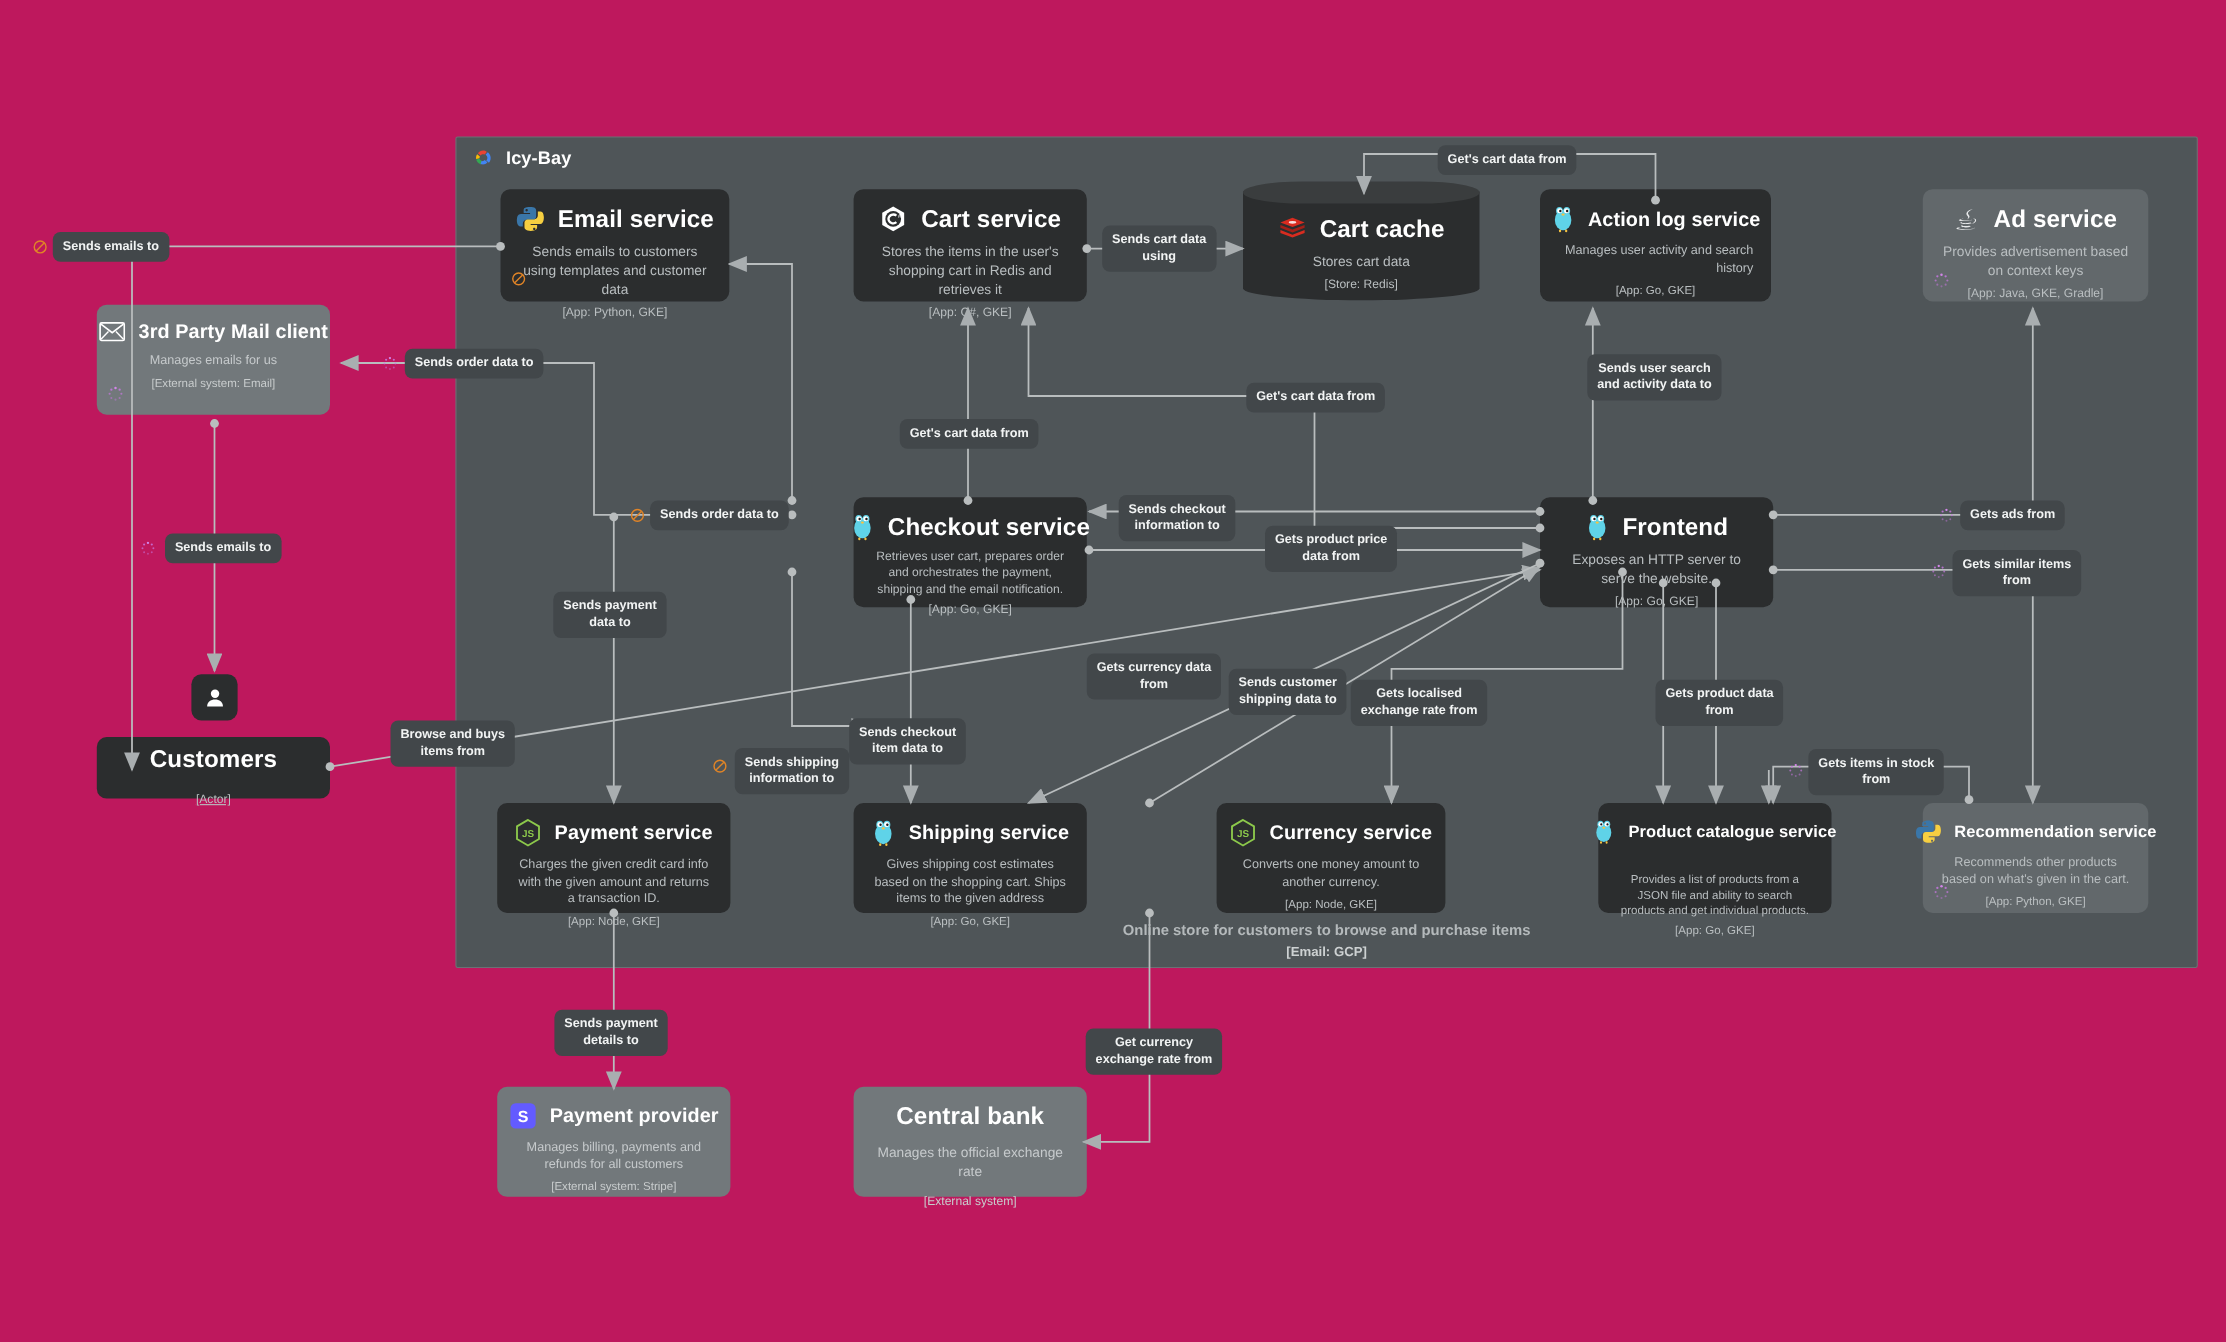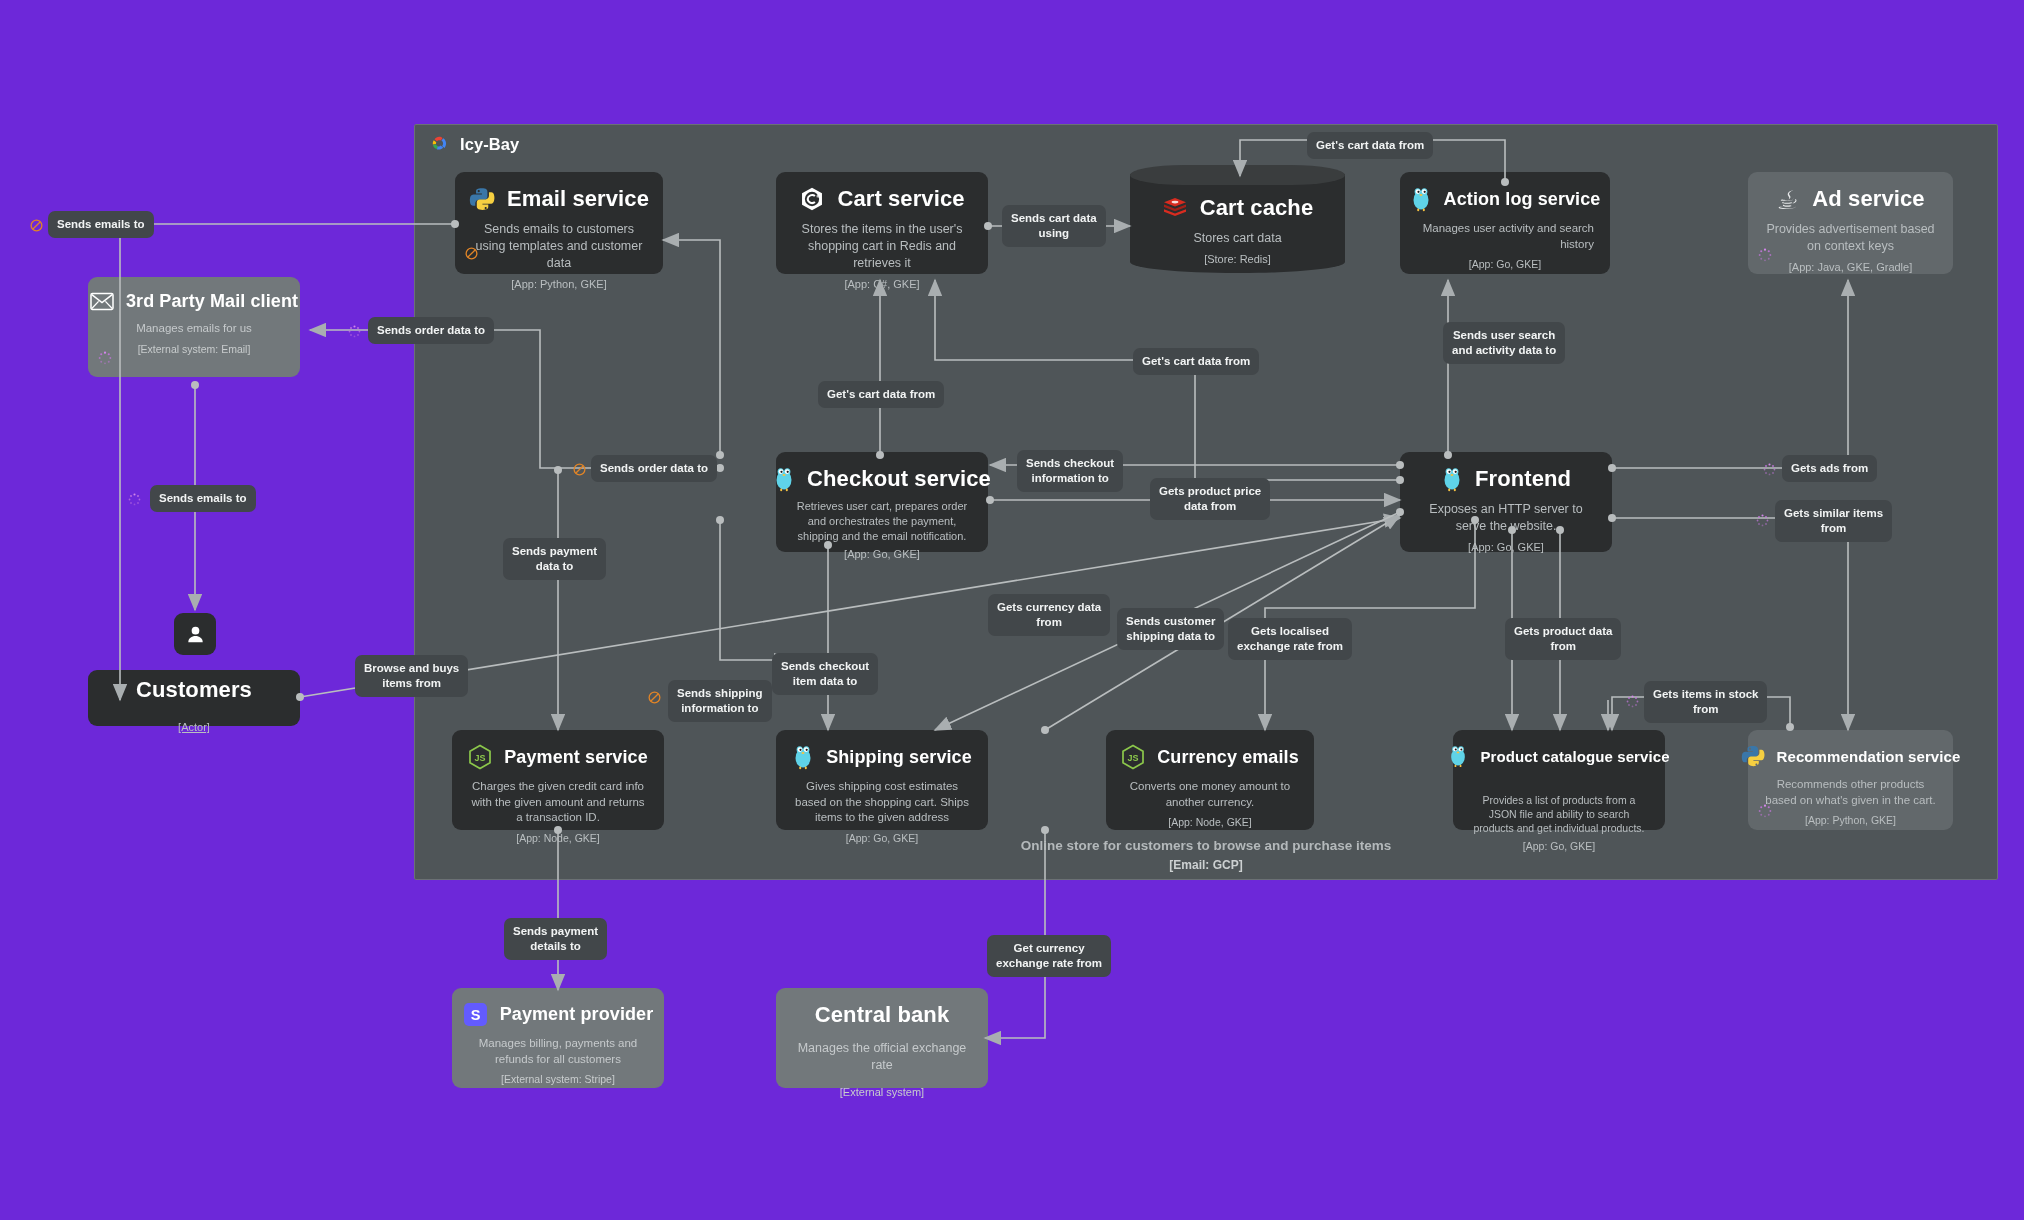--- a/index.html
+++ b/index.html
@@ -6,21 +6,21 @@
   * { box-sizing: border-box; }
   html, body {
     margin: 0; padding: 0;
     background: #000;
     font-family: "Liberation Sans", sans-serif;
   }
   #canvas {
     position: relative;
     width: 2024px;
     height: 1220px;
-    background: #6d28d9;
+    background: #be185d;
     overflow: hidden;
   }
   
   #boundary {
     position: absolute;
     left: 414px; top: 124px;
     width: 1584px; height: 756px;
     background: #4f5558;
     border: 1px solid #6b7174;
     border-radius: 2px;
@@ -531,21 +531,21 @@
   </div>
 
   <div class="node internal med" style="left:1106px; top:730px; width:208px; height:100px;">
     <div class="node-titlerow">
       <span>
         <svg class="icon" width="24" height="26" viewBox="0 0 24 26">
           <path d="M12 1.4 22 7.2v11.6L12 24.6 2 18.8V7.2z" fill="none" stroke="#8cc84b" stroke-width="1.7"></path>
           <text x="12" y="16.6" font-size="9" fill="#8cc84b" text-anchor="middle" font-family="Liberation Sans, sans-serif" font-weight="bold">JS</text>
         </svg>
       </span>
-      <span class="node-title">Currency emails</span>
+      <span class="node-title">Currency service</span>
     </div>
     <div class="node-desc">Converts one money amount to another currency.</div>
     <div class="node-tech">[App: Node, GKE]</div>
   </div>
 
   <div class="node internal sml" style="left:1453px; top:730px; width:212px; height:100px;">
     <div class="node-titlerow">
       <span>
         <svg class="icon" width="20" height="24" viewBox="0 0 22 26">
           <ellipse cx="11" cy="14" rx="7.5" ry="9.4" fill="#5fd3e8"></ellipse>

